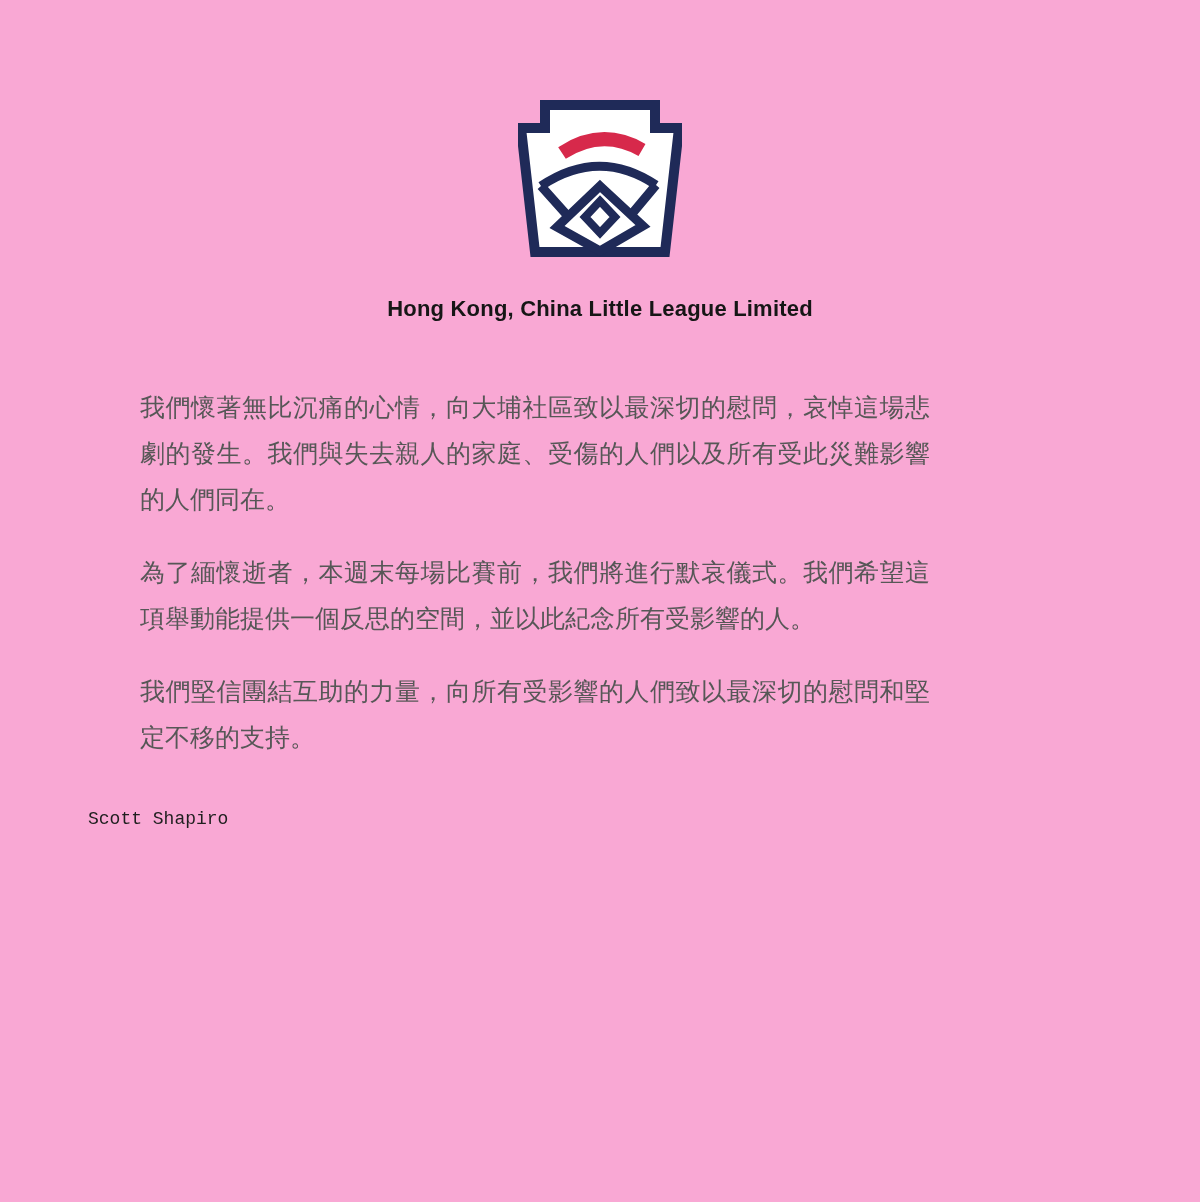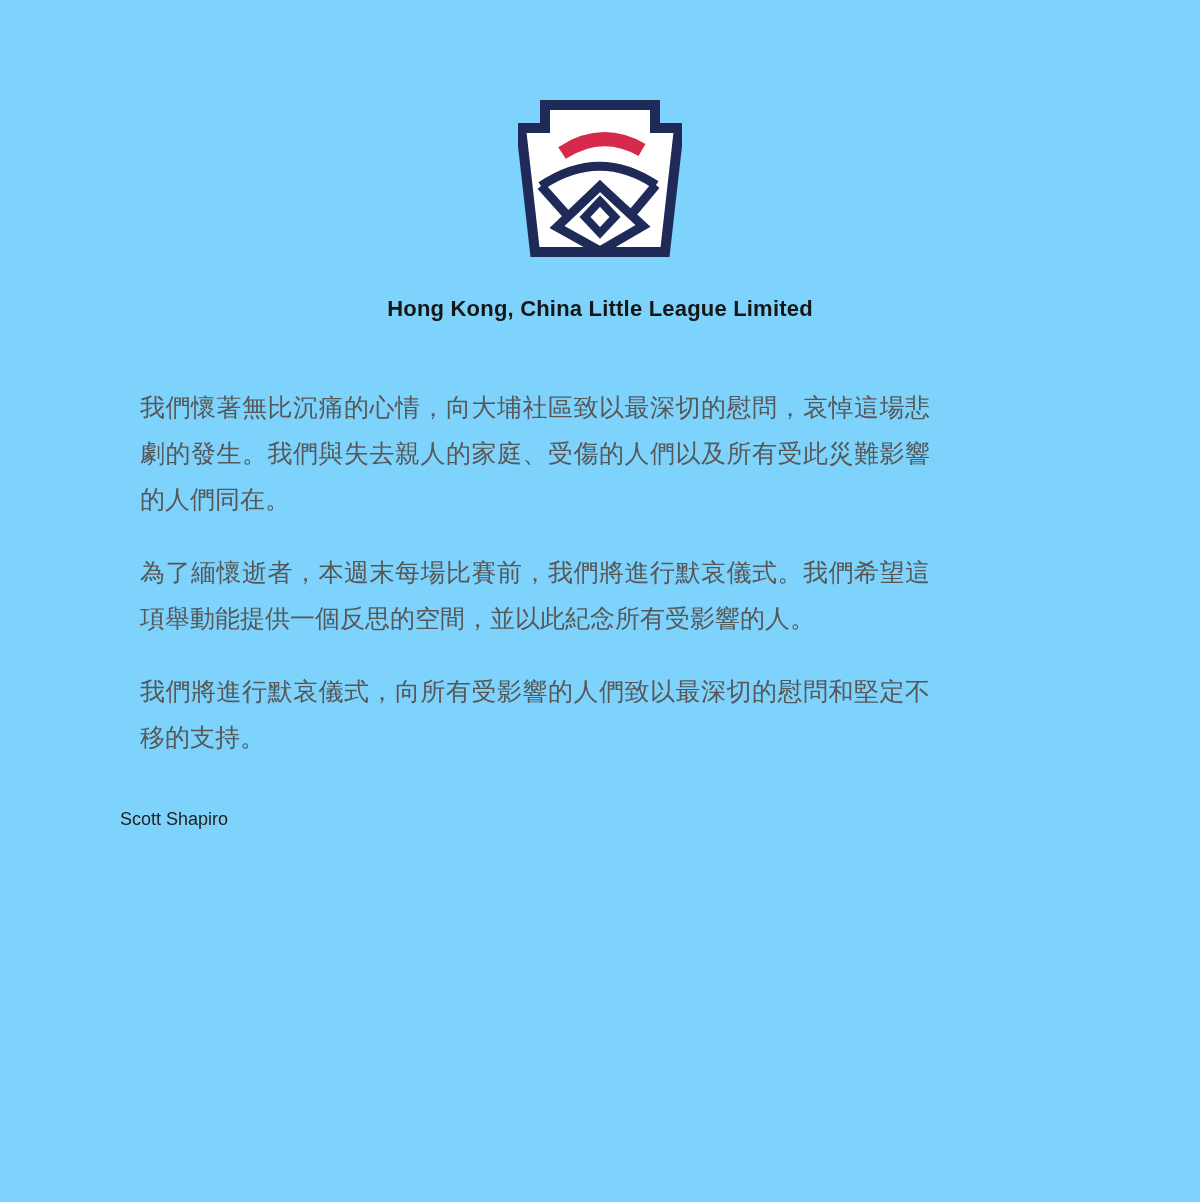--- a/index.html
+++ b/index.html
@@ -1,21 +1,21 @@
 <!DOCTYPE html>
 <html><head>
 <meta charset="utf-8">
 <style>
   html,body { margin:0; padding:0; background:#e9e9e9; }
   .page {
     position:relative;
     width:1200px;
     height:1202px;
     margin:0 auto;
-    background:#7dd3fc;
+    background:#f9a8d4;
     font-family:"Liberation Sans","DejaVu Sans",sans-serif;
     overflow:hidden;
   }
   .logo-wrap {
     padding-top:100px;
     text-align:center;
   }
   .doc-title {
     margin-top:34px;
     text-align:center;
@@ -33,24 +33,25 @@
     margin:0 0 27px 0;
     font-size:25px;
     line-height:46px;
     font-weight:300;
     color:#575757;
     text-align:justify;
     text-justify:inter-ideograph;
   }
   .signature {
     margin-top:44px;
-    margin-left:120px;
+    margin-left:88px;
     font-size:18px;
     line-height:30px;
     color:#1f1f1f;
+    font-family:Liberation Mono, monospace;
   }
 </style>
 </head>
 <body>
 
 <div class="page">
 
   <div class="logo-wrap">
     <svg width="164" height="158" viewBox="0 0 164 158" aria-hidden="true">
 
@@ -66,20 +67,20 @@
 
       <path d="M82,101 L97,117 L82,133 L67,117 Z" fill="#ffffff" stroke="#1f2a58" stroke-width="8" stroke-linejoin="miter"></path>
     </svg>
   </div>
 
   <div class="doc-title">Hong Kong, China Little League Limited</div>
 
   <div class="content">
     <p>我們懷著無比沉痛的心情，向大埔社區致以最深切的慰問，哀悼這場悲劇的發生。我們與失去親人的家庭、受傷的人們以及所有受此災難影響的人們同在。</p>
     <p>為了緬懷逝者，本週末每場比賽前，我們將進行默哀儀式。我們希望這項舉動能提供一個反思的空間，並以此紀念所有受影響的人。</p>
-    <p>我們將進行默哀儀式，向所有受影響的人們致以最深切的慰問和堅定不移的支持。</p>
+    <p>我們堅信團結互助的力量，向所有受影響的人們致以最深切的慰問和堅定不移的支持。</p>
   </div>
 
   <div class="signature">
     <div>Scott Shapiro</div>
   </div>
 
 </div>
 
 </body></html>

